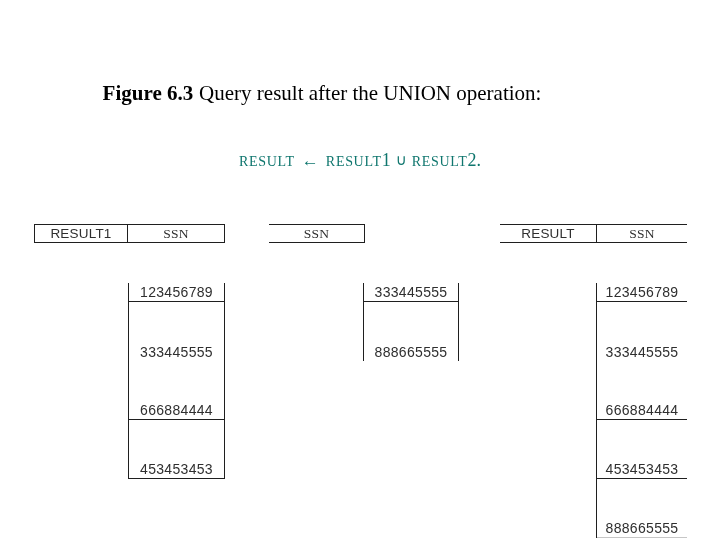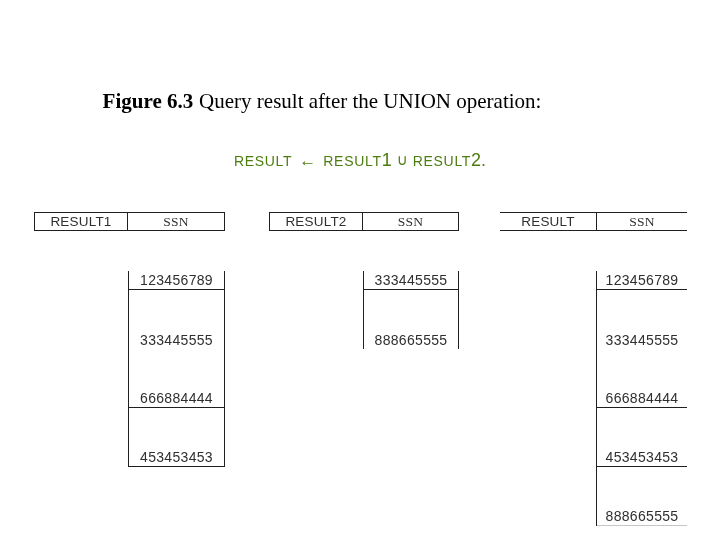--- a/index.html
+++ b/index.html
@@ -7,51 +7,51 @@
     width: 720px; height: 540px;
     background: #ffffff;
     position: relative;
     overflow: hidden;
     font-family: "Liberation Sans", sans-serif;
   }
 
   
   .caption {
     position: absolute;
-    top: 88px; left: 0; width: 644px;
+    top: 80px; left: 0; width: 644px;
     text-align: center;
     font-family: "Liberation Serif", serif;
     font-size: 21px;
     line-height: 26px;
     color: #000000;
     white-space: nowrap;
   }
   .caption .bold { font-weight: bold; }
   .caption .rest { margin-left: 0.28em; }
 
   
   .formula {
     position: absolute;
     top: 148px; left: 0; width: 720px;
     text-align: center;
-    font-family: Liberation Sans, sans-serif;
-    color: #4d7c0f;
+    font-family: Liberation Serif, serif;
+    color: #0f766e;
     line-height: 24px;
     white-space: nowrap;
   }
   .formula .sc { font-size: 14px; letter-spacing: 0.7px; }
   .formula .num { font-size: 18px; }
   .formula .arrow { font-size: 17px; margin: 0 7px; }
   .formula .cup { font-size: 15px; margin: 0 5px; position: relative; top: -1px; }
   .formula .dot { font-size: 18px; }
 
   
   .tbl {
     position: absolute;
-    top: 212px;
+    top: 224px;
     color: #2f2f2f;
   }
   .hrow { display: flex; }
   .hcell {
     box-sizing: border-box;
     height: 19px;
     border: 1px solid #1f1f1f;
     display: flex; align-items: center; justify-content: center;
     font-size: 13.5px;
     letter-spacing: 0.2px;
@@ -113,21 +113,20 @@
     <div class="dcol">
       <div class="r">123456789</div>
       <div class="r nb">333445555</div>
       <div class="r">666884444</div>
       <div class="r">453453453</div>
     </div>
   </div>
 
   <div class="tbl t2">
     <div class="hrow">
-      <div class="hcell name">RESULT2</div>
       <div class="hcell ssn">SSN</div>
     </div>
     <div class="dcol">
       <div class="r">333445555</div>
       <div class="r nb">888665555</div>
     </div>
   </div>
 
   <div class="tbl t3">
     <div class="hrow">

